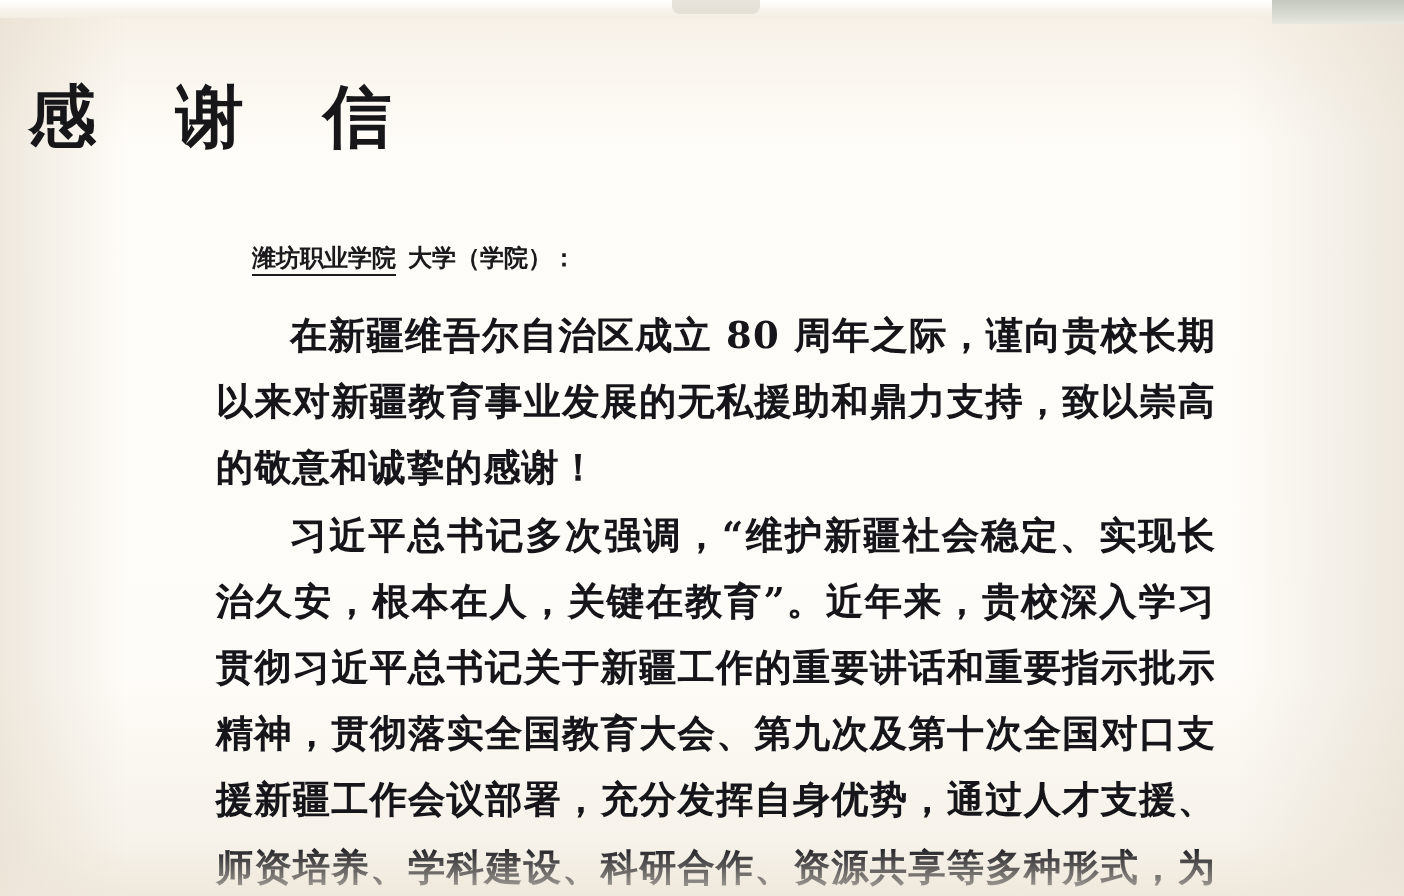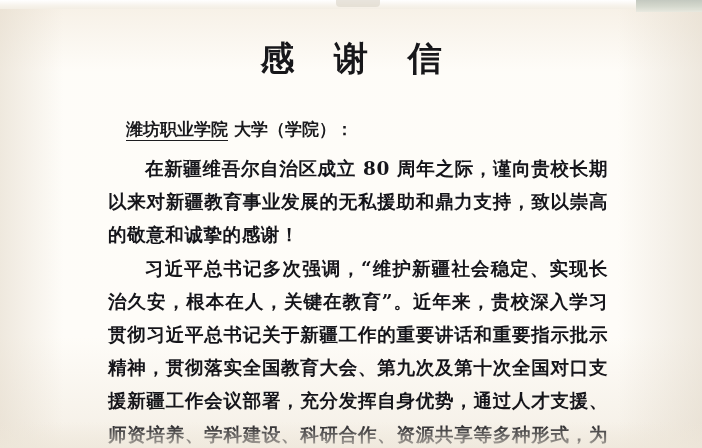--- a/index.html
+++ b/index.html
@@ -69,35 +69,34 @@
     position: absolute;
     inset: 0;
     padding: 0;
   }
 
   #doc-title {
     position: absolute;
     top: 36px;
     left: 0;
     width: 702px;
-    text-align: center;
     font-size: 34px;
     font-weight: 700;
     letter-spacing: 14px;
     text-indent: 14px;
     color: #17171a;
     font-family: "DejaVu Serif", "Liberation Serif", serif;
   }
 
   #salutation-line {
     position: absolute;
     top: 116px;
     left: 126px;
     width: 520px;
-    font-size: 17px;
+    font-size: 12px;
     line-height: 26px;
     color: #1a1a1d;
     white-space: nowrap;
     font-family: "DejaVu Serif", "Liberation Serif", serif;
   }
   #addressee-name {
     font-weight: 700;
     border-bottom: 1.6px solid #1d1d20;
     padding-bottom: 1px;
   }

